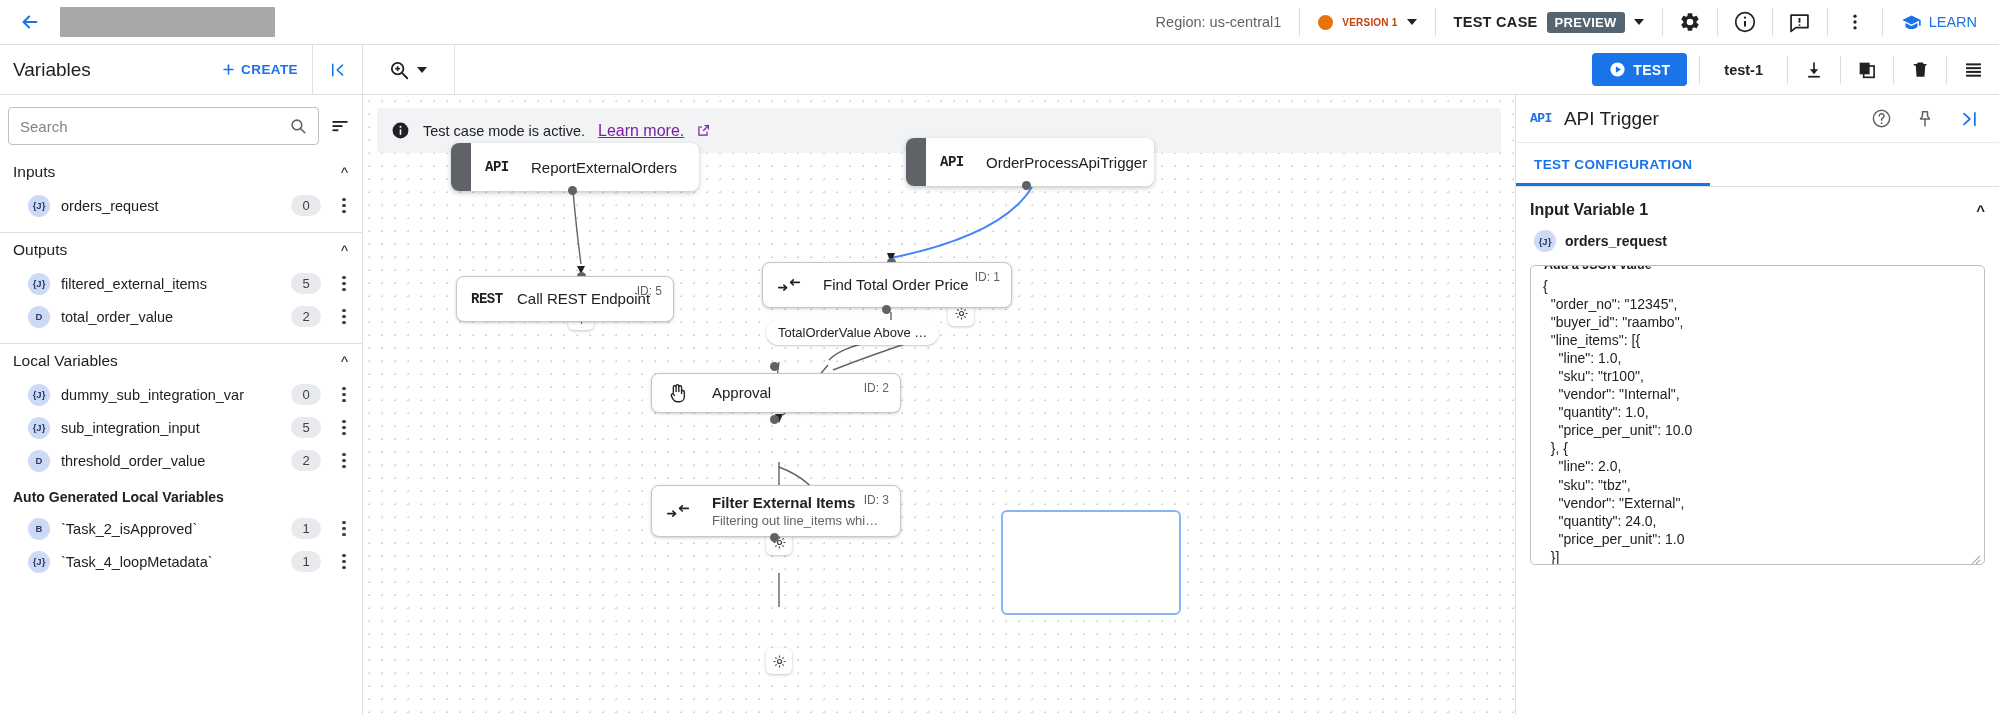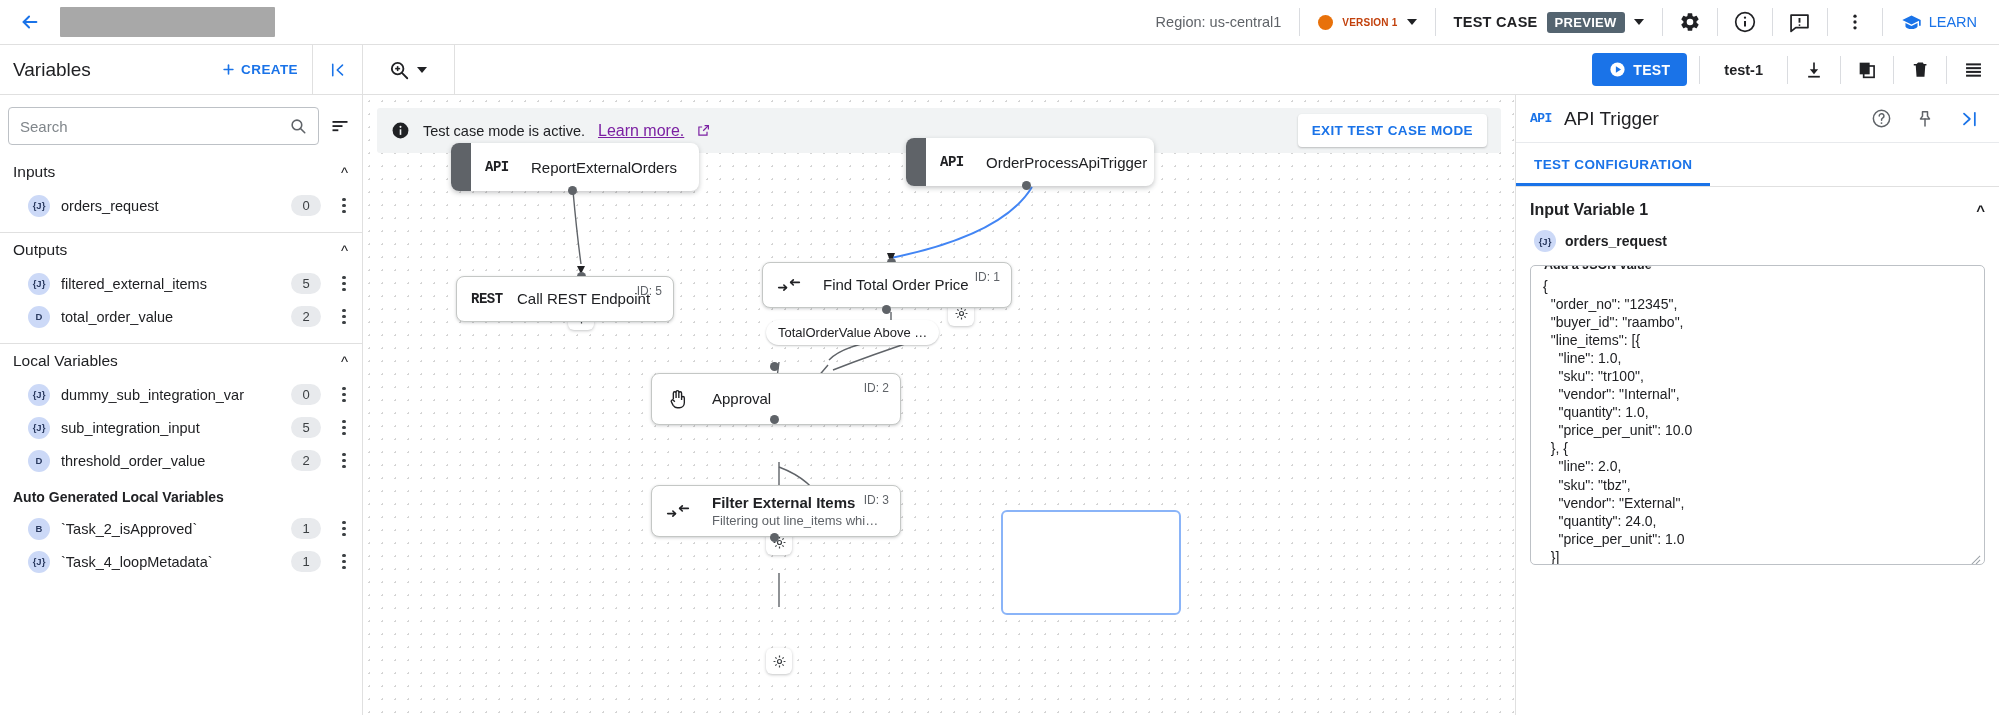--- a/index.html
+++ b/index.html
@@ -531,21 +531,20 @@
             <circle cx="12" cy="7.4" r="1.3" fill="#f1f3f4"></circle>
           </svg>
         <span class="tc-text">Test case mode is active.</span>
         <span class="tc-link">Learn more.</span>
         <svg width="13" height="13" viewBox="0 0 24 24" fill="none" stroke="#7b1fa2" stroke-width="2.2">
             <polyline points="14 3 21 3 21 10"></polyline>
             <line x1="21" y1="3" x2="11.5" y2="12.5"></line>
             <path d="M18.5 14.5V20.5H3.5V5.5H9.5"></path>
           </svg>
         <span class="spacer"></span>
-        <span class="exit-btn">EXIT TEST CASE MODE</span>
       </div>
 
       <svg style="position:absolute;left:0;top:0;width:100%;height:100%;pointer-events:none">
         <path d="M210 96 Q214 140 218 169" stroke="#5f6368" stroke-width="1.4" fill="none"></path>
         <polygon points="214,171 222,171 218,179" fill="#202124"></polygon>
         <path d="M669 92 Q640 140 528 163" stroke="#4285f4" stroke-width="1.9" fill="none"></path>
         <polygon points="524,158 532,158 528,168" fill="#202124"></polygon>
         <path d="M528 217 L528 243" stroke="#5f6368" stroke-width="1.4" fill="none"></path>
         <path d="M528 243 Q480 250 466 265" stroke="#5f6368" stroke-width="1.4" fill="none"></path>
         <path d="M560 243 Q508 260 470 275" stroke="#5f6368" stroke-width="1.4" fill="none"></path>
@@ -614,21 +613,21 @@
           <span class="n-title">Find Total Order Price</span>
         </span>
         <span class="n-id">ID: 1</span>
       </div>
       <div class="dot" style="left:519px;top:210px"></div>
 
       <div class="edge-label" style="left:403px;top:225px">TotalOrderValue Above …</div>
 
       <div class="dot" style="left:407px;top:267px"></div>
 
-      <div class="node" style="left:288px;top:278px;width:250px;height:52px">
+      <div class="node" style="left:288px;top:278px;width:250px;height:40px">
         <span class="n-icon">
           <svg width="22" height="22" viewBox="0 0 24 24" fill="none" stroke="#202124" stroke-width="1.5" stroke-linejoin="round">
               <path d="M8 12V5.6a1.5 1.5 0 013 0V11m0-.4V4.3a1.5 1.5 0 013 0V11m0-.3V5.6a1.5 1.5 0 013 0V13m0-2.2a1.5 1.5 0 013 0v5.3c0 3-2.4 5.4-5.4 5.4h-2.2c-2.3 0-3.6-1.1-4.6-2.6L6 15.4a1.5 1.5 0 012.4-1.8L9.6 15"></path>
             </svg>
         </span>
         <span class="n-body">
           <span class="n-title">Approval</span>
         </span>
         <span class="n-id">ID: 2</span>
       </div>

